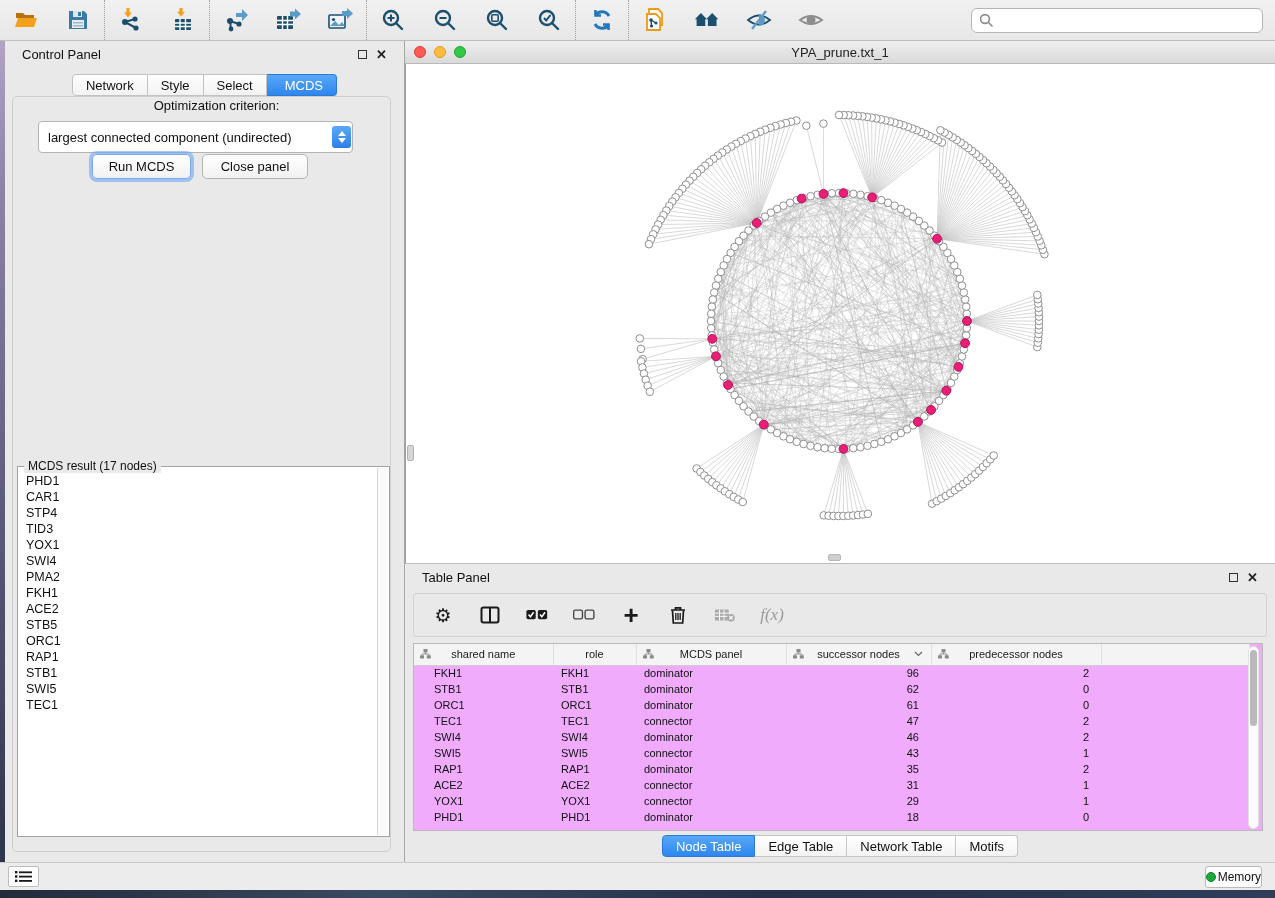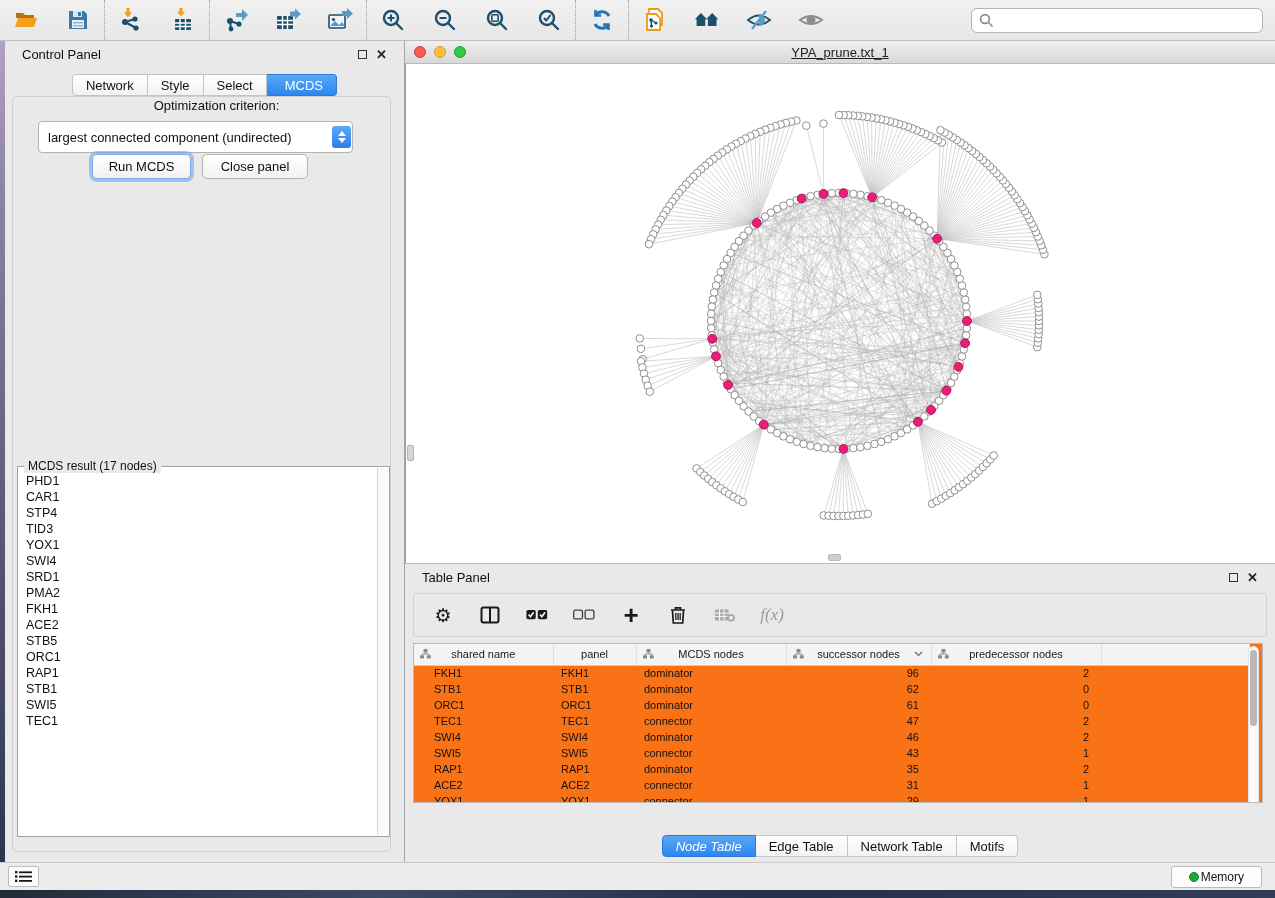--- a/index.html
+++ b/index.html
@@ -46,53 +46,53 @@
   #mcdstrack { position:absolute; right:1px; top:1px; width:11px; bottom:1px; background:#fafafa; border-left:1px solid #d5d5d5; }
 
   
   #netwin { left:405px; top:41px; width:870px; height:522px; position:absolute; }
   #nettitle { position:absolute; left:0; top:0; width:100%; height:23px; background:linear-gradient(#efefef,#d9d9d9); border-bottom:1px solid #b9b9b9; display:flex; align-items:center; }
   .lights { display:flex; gap:8px; padding-left:9px; }
   .light { width:12px; height:12px; border-radius:50%; }
   .light.red { background:#fc5b57; border:1px solid #dd3b35; }
   .light.yel { background:#fdbc40; border:1px solid #de9b22; }
   .light.grn { background:#34c84a; border:1px solid #1da32f; }
-  #nettitletext { position:absolute; width:100%; text-align:center; font-size:13px; color:#222;text-decoration:underline; }
+  #nettitletext { position:absolute; width:100%; text-align:center; font-size:13px; color:#222; }
   #netcanvas { position:absolute; left:0; top:23px; width:870px; height:499px; background:#fff; border-left:1px solid #9e9e9e; }
   #vscrollmini { position:absolute; left:1px; top:381px; width:7px; height:16px; background:#d6d6d6; border:1px solid #b3b3b3; border-radius:2px; }
   #hscrollmini { position:absolute; left:422px; bottom:2px; width:13px; height:7px; background:#cfcfcf; border:1px solid #b7b7b7; border-radius:2px; }
 
   
   #tpanel { left:405px; top:563px; width:870px; height:299px; background:#e9e9e9; border-top:1px solid #bdbdbd; position:absolute; }
   #ttoolbar { position:absolute; left:8px; top:29px; width:854px; height:44px; background:#e9e9e9; border:1px solid #d2d2d2; border-radius:3px; display:flex; align-items:center; padding-left:18px; gap:25px; }
   .ticon { width:22px; height:22px; display:flex; align-items:center; justify-content:center; cursor:pointer; color:#1a1a1a; }
   .ticon.disabled { color:#aaa; cursor:default; }
   .gear { font-size:19px; line-height:1; }
   .fx { font-family:"Liberation Serif",serif; font-style:italic; font-size:17px; color:#9a9a9a; }
-  #dtablewrap { position:absolute; left:8px; top:79px; width:850px; height:160px; background:#f97316; border:1px solid #b9b9b9; overflow:hidden; }
+  #dtablewrap { position:absolute; left:8px; top:79px; width:850px; height:188px; background:#f0abfc; border:1px solid #b9b9b9; overflow:hidden; }
   table.dtable { border-collapse:collapse; width:836px; table-layout:fixed; }
   .dtable th { height:21px; background:#f4f4f4; border-bottom:1px solid #cfcfcf; border-right:1px solid #e0e0e0; font-size:11px; font-weight:normal; color:#1a1a1a; position:relative; text-align:center; }
   .dtable th .hicon { position:absolute; left:6px; top:5px; }
   .dtable th .sortv { position:absolute; right:8px; top:7px; }
   .dtable td { height:16px; font-size:11px; color:#111; white-space:nowrap; overflow:hidden; }
   .dtable td.txt { padding-left:20px; text-align:left; }
   .dtable td.txt2 { padding-left:8px; text-align:left; }
   .dtable td.num { padding-right:12px; text-align:right; }
   #tscrolltrack { position:absolute; right:3px; top:2px; width:11px; height:183px; background:#fbfbfb; border:1px solid #e2e2e2; border-radius:6px; }
   #tscrollthumb { position:absolute; left:1px; top:3px; width:7px; height:76px; background:#b9b9b9; border-radius:4px; }
   #ttabs { position:absolute; left:0; top:271px; width:100%; display:flex; justify-content:center; }
   .ttab { height:22px; padding:0 13px; font-size:13px; background:linear-gradient(#ffffff,#f3f3f3); border:1px solid #c6c6c6; border-left-width:0; color:#111; display:flex; align-items:center; cursor:pointer; }
   .ttab:first-child { border-left-width:1px; border-radius:4px 0 0 4px; }
   .ttab:last-child { border-radius:0 4px 4px 0; }
-  .ttab.active { background:linear-gradient(#58a8f8,#2e86ee); border-color:#2e78d8; color:#fff;font-style:italic; }
+  .ttab.active { background:linear-gradient(#58a8f8,#2e86ee); border-color:#2e78d8; color:#fff; }
 
   
   #statusbar { left:0; top:862px; width:1275px; height:28px; background:#ececec; border-top:1px solid #c9c9c9; position:absolute; }
   #listbtn { position:absolute; left:8px; top:3px; width:31px; height:21px; background:#fdfdfd; border:1px solid #bdbdbd; border-radius:2px; display:flex; align-items:center; justify-content:center; cursor:pointer; }
-  #membtn { position:absolute; right:13px; top:3px; height:22px; background:#fdfdfd; border:1px solid #b9b9b9; border-radius:3px; display:flex; align-items:center; gap:2px; padding:0 17px; font-size:12px; color:#111; cursor:pointer; }
+  #membtn { position:absolute; right:13px; top:3px; height:22px; background:#fdfdfd; border:1px solid #b9b9b9; border-radius:3px; display:flex; align-items:center; gap:2px; padding:0 0; font-size:12px; color:#111; cursor:pointer; }
   #memdot { width:10px; height:10px; border-radius:50%; }
 </style>
 </head>
 <body>
 
 <div id="toolbar">
   <div class="tgroup">
     <div class="tbtn">
       <svg width="24" height="22" viewBox="0 0 24 22">
           <path d="M2 4 h7 l2 2 h9 v3 H2z" fill="#b5720e"></path>
@@ -278,21 +278,20 @@
   <button class="pbtn" id="closepanelbtn">Close panel</button>
   <div id="mcdsbox">
     <span id="mcdslegend">MCDS result (17 nodes)</span>
     <div id="mcdslist">
         <div>PHD1</div>
         <div>CAR1</div>
         <div>STP4</div>
         <div>TID3</div>
         <div>YOX1</div>
         <div>SWI4</div>
-        <div>SRD1</div>
         <div>PMA2</div>
         <div>FKH1</div>
         <div>ACE2</div>
         <div>STB5</div>
         <div>ORC1</div>
         <div>RAP1</div>
         <div>STB1</div>
         <div>SWI5</div>
         <div>TEC1</div>
       </div>
@@ -1328,29 +1327,29 @@
       <thead>
           <tr id="dthead">
             <th><svg width="11" height="10" class="hicon">
                 <g fill="#8a8a8a">
                   <rect x="3.5" y="0" width="4" height="3.4" rx="0.5"></rect>
                   <rect x="0" y="6.2" width="4" height="3.4" rx="0.5"></rect>
                   <rect x="6.8" y="6.2" width="4" height="3.4" rx="0.5"></rect>
                   <path d="M5.5 3.4 v1.6 M2 6.2 v-1.2 h7 v1.2" stroke="#8a8a8a" fill="none" stroke-width="0.9"></path>
                 </g>
               </svg><span>shared name</span></th>
-            <th><span>panel</span></th>
+            <th><span>role</span></th>
             <th><svg width="11" height="10" class="hicon">
                 <g fill="#8a8a8a">
                   <rect x="3.5" y="0" width="4" height="3.4" rx="0.5"></rect>
                   <rect x="0" y="6.2" width="4" height="3.4" rx="0.5"></rect>
                   <rect x="6.8" y="6.2" width="4" height="3.4" rx="0.5"></rect>
                   <path d="M5.5 3.4 v1.6 M2 6.2 v-1.2 h7 v1.2" stroke="#8a8a8a" fill="none" stroke-width="0.9"></path>
                 </g>
-              </svg><span>MCDS nodes</span></th>
+              </svg><span>MCDS panel</span></th>
             <th><svg width="11" height="10" class="hicon">
                 <g fill="#8a8a8a">
                   <rect x="3.5" y="0" width="4" height="3.4" rx="0.5"></rect>
                   <rect x="0" y="6.2" width="4" height="3.4" rx="0.5"></rect>
                   <rect x="6.8" y="6.2" width="4" height="3.4" rx="0.5"></rect>
                   <path d="M5.5 3.4 v1.6 M2 6.2 v-1.2 h7 v1.2" stroke="#8a8a8a" fill="none" stroke-width="0.9"></path>
                 </g>
               </svg><span>successor nodes</span><svg width="9" height="6" class="sortv">
                 <path d="M1 1 l3.5 3.5 L8 1" stroke="#666" fill="none" stroke-width="1.2"></path>
               </svg></th>

